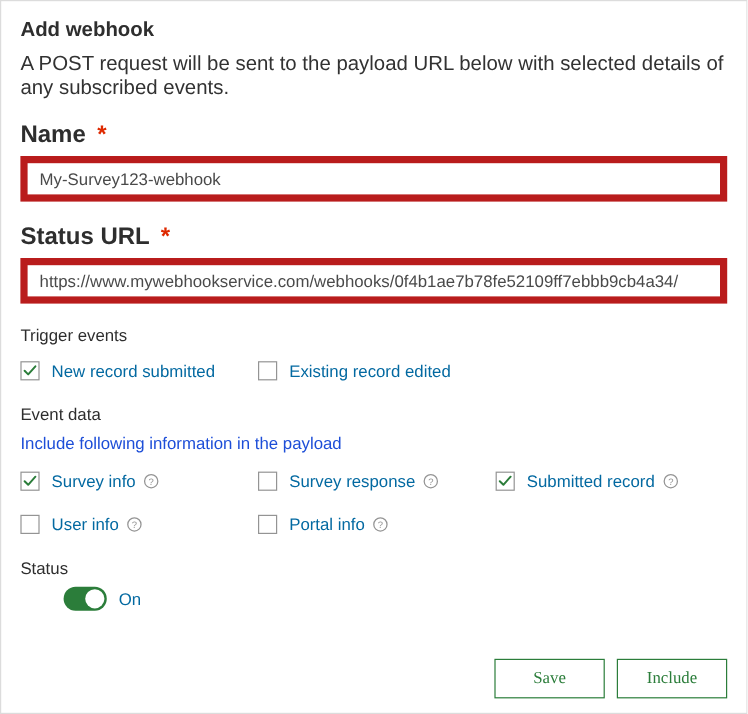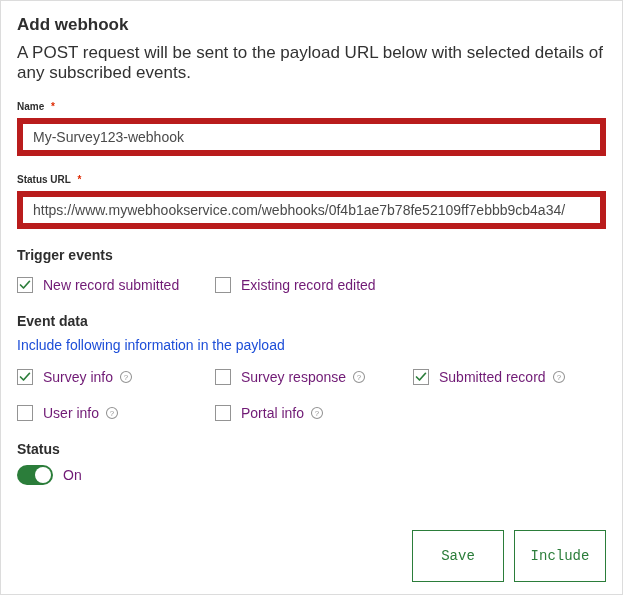--- a/index.html
+++ b/index.html
@@ -24,40 +24,40 @@
     font-weight: 600;
     margin-bottom: 8px;
   }
   .desc {
     font-size: 17px;
     color: #323232;
     margin-bottom: 18px;
   }
   .field-label {
     font-weight: 600;
-    font-size: 10px;
+    font-size: 20px;
     margin-bottom: 6px;
   }
   .req {
     color: #de2900;
     margin-left: 4px;
     font-weight: 600;
   }
   .text-input {
     width: 100%;
     height: 38px;
     border: 6px solid #b91c1c;
     padding: 0 10px;
     font-size: 14px;
     font-family: inherit;
     color: #4a4a4a;
     margin-bottom: 18px;
   }
   .section-label {
-    font-weight: 700;
+    font-weight: 400;
     font-size: 14px;
     margin-bottom: 8px;
   }
   .sub-desc {
     font-size: 14px;
     color: #1d4ed8;
     margin-bottom: 10px;
   }
   .cb-row {
     display: flex;
@@ -76,35 +76,36 @@
     display: flex;
     align-items: center;
     justify-content: center;
     margin-right: 10px;
     flex-shrink: 0;
   }
   .cb-box.checked svg { display: block; }
   .cb-box svg { display: none; width: 12px; height: 12px; }
   .cb-label {
     font-size: 14px;
-    color: #701a75;
+    color: #0369a1;
   }
   .help-icon {
     width: 14px;
     height: 14px;
     margin-left: 6px;
     flex-shrink: 0;
     color: #949494;
   }
   .help-icon svg { width: 14px; height: 14px; display: block; }
   .sep { height: 6px; }
   .toggle-row {
     display: flex;
     align-items: center;
     margin-top: 8px;
+    margin-left: 36px;
   }
   .toggle {
     width: 36px;
     height: 20px;
     border-radius: 10px;
     background: #2b7d3a;
     position: relative;
     margin-right: 10px;
   }
   .toggle .knob {
@@ -117,27 +118,27 @@
     right: 2px;
   }
   .footer {
     position: absolute;
     bottom: 12px;
     right: 16px;
     display: flex;
     gap: 10px;
   }
   .btn {
-    height: 52px;
+    height: 33px;
     min-width: 92px;
     border: 1px solid #2b7d3a;
     background: #fff;
     color: #2b7d3a;
     font-size: 14px;
-    font-family: Liberation Mono, monospace;
+    font-family: Liberation Serif, serif;
     cursor: pointer;
     padding: 0 14px;
   }
 </style>
 </head>
 <body>
 
 <div class="panel">
 
   <div class="title">Add webhook</div>

